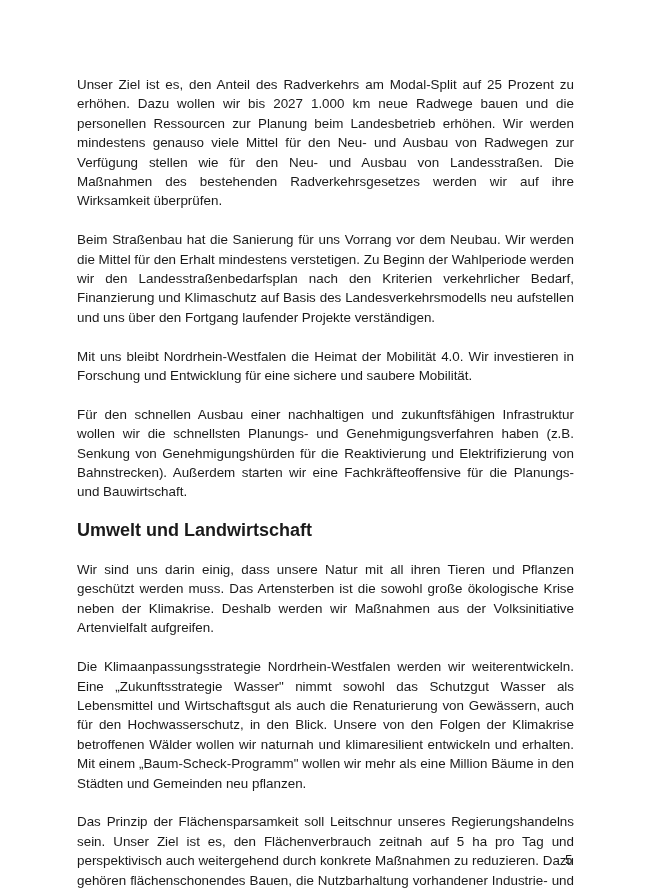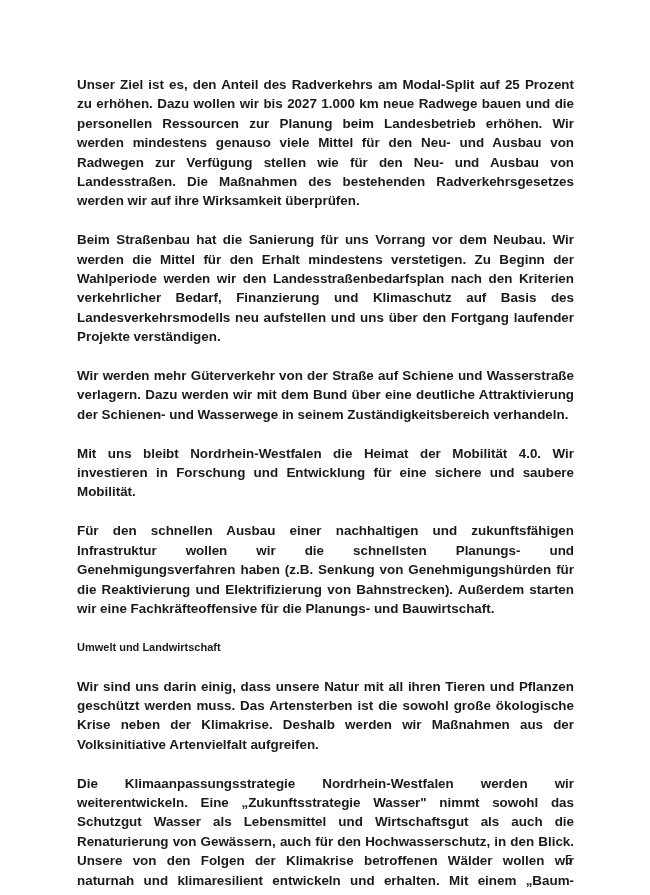--- a/index.html
+++ b/index.html
@@ -11,44 +11,42 @@
       width: 497px;
       font-family: "Liberation Sans", sans-serif;
       font-size: 13.4px;
       line-height: 19.4px;
       color: #1a1a1a;
     }
     .page p {
       margin: 0 0 19.4px 0;
       text-align: justify;
       hyphens: none;
-      font-weight: bold;
     }
     .page h3 {
       margin: 0 0 19.4px 0;
-      font-size: 11px;
+      font-size: 18px;
       font-weight: bold;
       line-height: 19.4px;
     }
     .page-number {
       position: absolute;
       left: 565px;
       top: 852px;
       font-family: "Liberation Sans", sans-serif;
       font-size: 13.4px;
       color: #1a1a1a;
     }
   </style>
 </head>
 <body>
 
 <div class="page">
   <p>Unser Ziel ist es, den Anteil des Radverkehrs am Modal-Split auf 25 Prozent zu erhöhen. Dazu wollen wir bis 2027 1.000 km neue Radwege bauen und die personellen Ressourcen zur Planung beim Landesbetrieb erhöhen. Wir werden mindestens genauso viele Mittel für den Neu- und Ausbau von Radwegen zur Verfügung stellen wie für den Neu- und Ausbau von Landesstraßen. Die Maßnahmen des bestehenden Radverkehrsgesetzes werden wir auf ihre Wirksamkeit überprüfen.</p>
   <p>Beim Straßenbau hat die Sanierung für uns Vorrang vor dem Neubau. Wir werden die Mittel für den Erhalt mindestens verstetigen. Zu Beginn der Wahlperiode werden wir den Landesstraßenbedarfsplan nach den Kriterien verkehrlicher Bedarf, Finanzierung und Klimaschutz auf Basis des Landesverkehrsmodells neu aufstellen und uns über den Fortgang laufender Projekte verständigen.</p>
-  <p>Wir werden mehr Güterverkehr von der Straße auf Schiene und Wasserstraße verlagern. Dazu werden wir mit dem Bund über eine deutliche Attraktivierung der Schienen- und Wasserwege in seinem Zuständigkeitsbereich verhandeln.</p>
   <p>Mit uns bleibt Nordrhein-Westfalen die Heimat der Mobilität 4.0. Wir investieren in Forschung und Entwicklung für eine sichere und saubere Mobilität.</p>
   <p>Für den schnellen Ausbau einer nachhaltigen und zukunftsfähigen Infrastruktur wollen wir die schnellsten Planungs- und Genehmigungsverfahren haben (z.B. Senkung von Genehmigungshürden für die Reaktivierung und Elektrifizierung von Bahnstrecken). Außerdem starten wir eine Fachkräfteoffensive für die Planungs- und Bauwirtschaft.</p>
   <h3>Umwelt und Landwirtschaft</h3>
   <p>Wir sind uns darin einig, dass unsere Natur mit all ihren Tieren und Pflanzen geschützt werden muss. Das Artensterben ist die sowohl große ökologische Krise neben der Klimakrise. Deshalb werden wir Maßnahmen aus der Volksinitiative Artenvielfalt aufgreifen.</p>
   <p>Die Klimaanpassungsstrategie Nordrhein-Westfalen werden wir weiterentwickeln. Eine „Zukunftsstrategie Wasser" nimmt sowohl das Schutzgut Wasser als Lebensmittel und Wirtschaftsgut als auch die Renaturierung von Gewässern, auch für den Hochwasserschutz, in den Blick. Unsere von den Folgen der Klimakrise betroffenen Wälder wollen wir naturnah und klimaresilient entwickeln und erhalten. Mit einem „Baum-Scheck-Programm" wollen wir mehr als eine Million Bäume in den Städten und Gemeinden neu pflanzen.</p>
   <p>Das Prinzip der Flächensparsamkeit soll Leitschnur unseres Regierungshandelns sein. Unser Ziel ist es, den Flächenverbrauch zeitnah auf 5 ha pro Tag und perspektivisch auch weitergehend durch konkrete Maßnahmen zu reduzieren. Dazu gehören flächenschonendes Bauen, die Nutzbarhaltung vorhandener Industrie- und Gewerbeflächen und Flächenrecycling. Der naturschutzrechtliche Flächenausgleich soll unter besonderer Berücksichtigung ökologischer Qualität weiterentwickelt werden. Die Ausgleichsmethodik soll diversifiziert werden, unter anderem mit Blick auf die Hochwertigkeit von Flächen sowie Ausgleichsmaßnahmen durch Geldzahlungen für andere Natur- und Umweltschutzprojekte.</p>
 </div>
 
 <div class="page-number">5</div>
 

